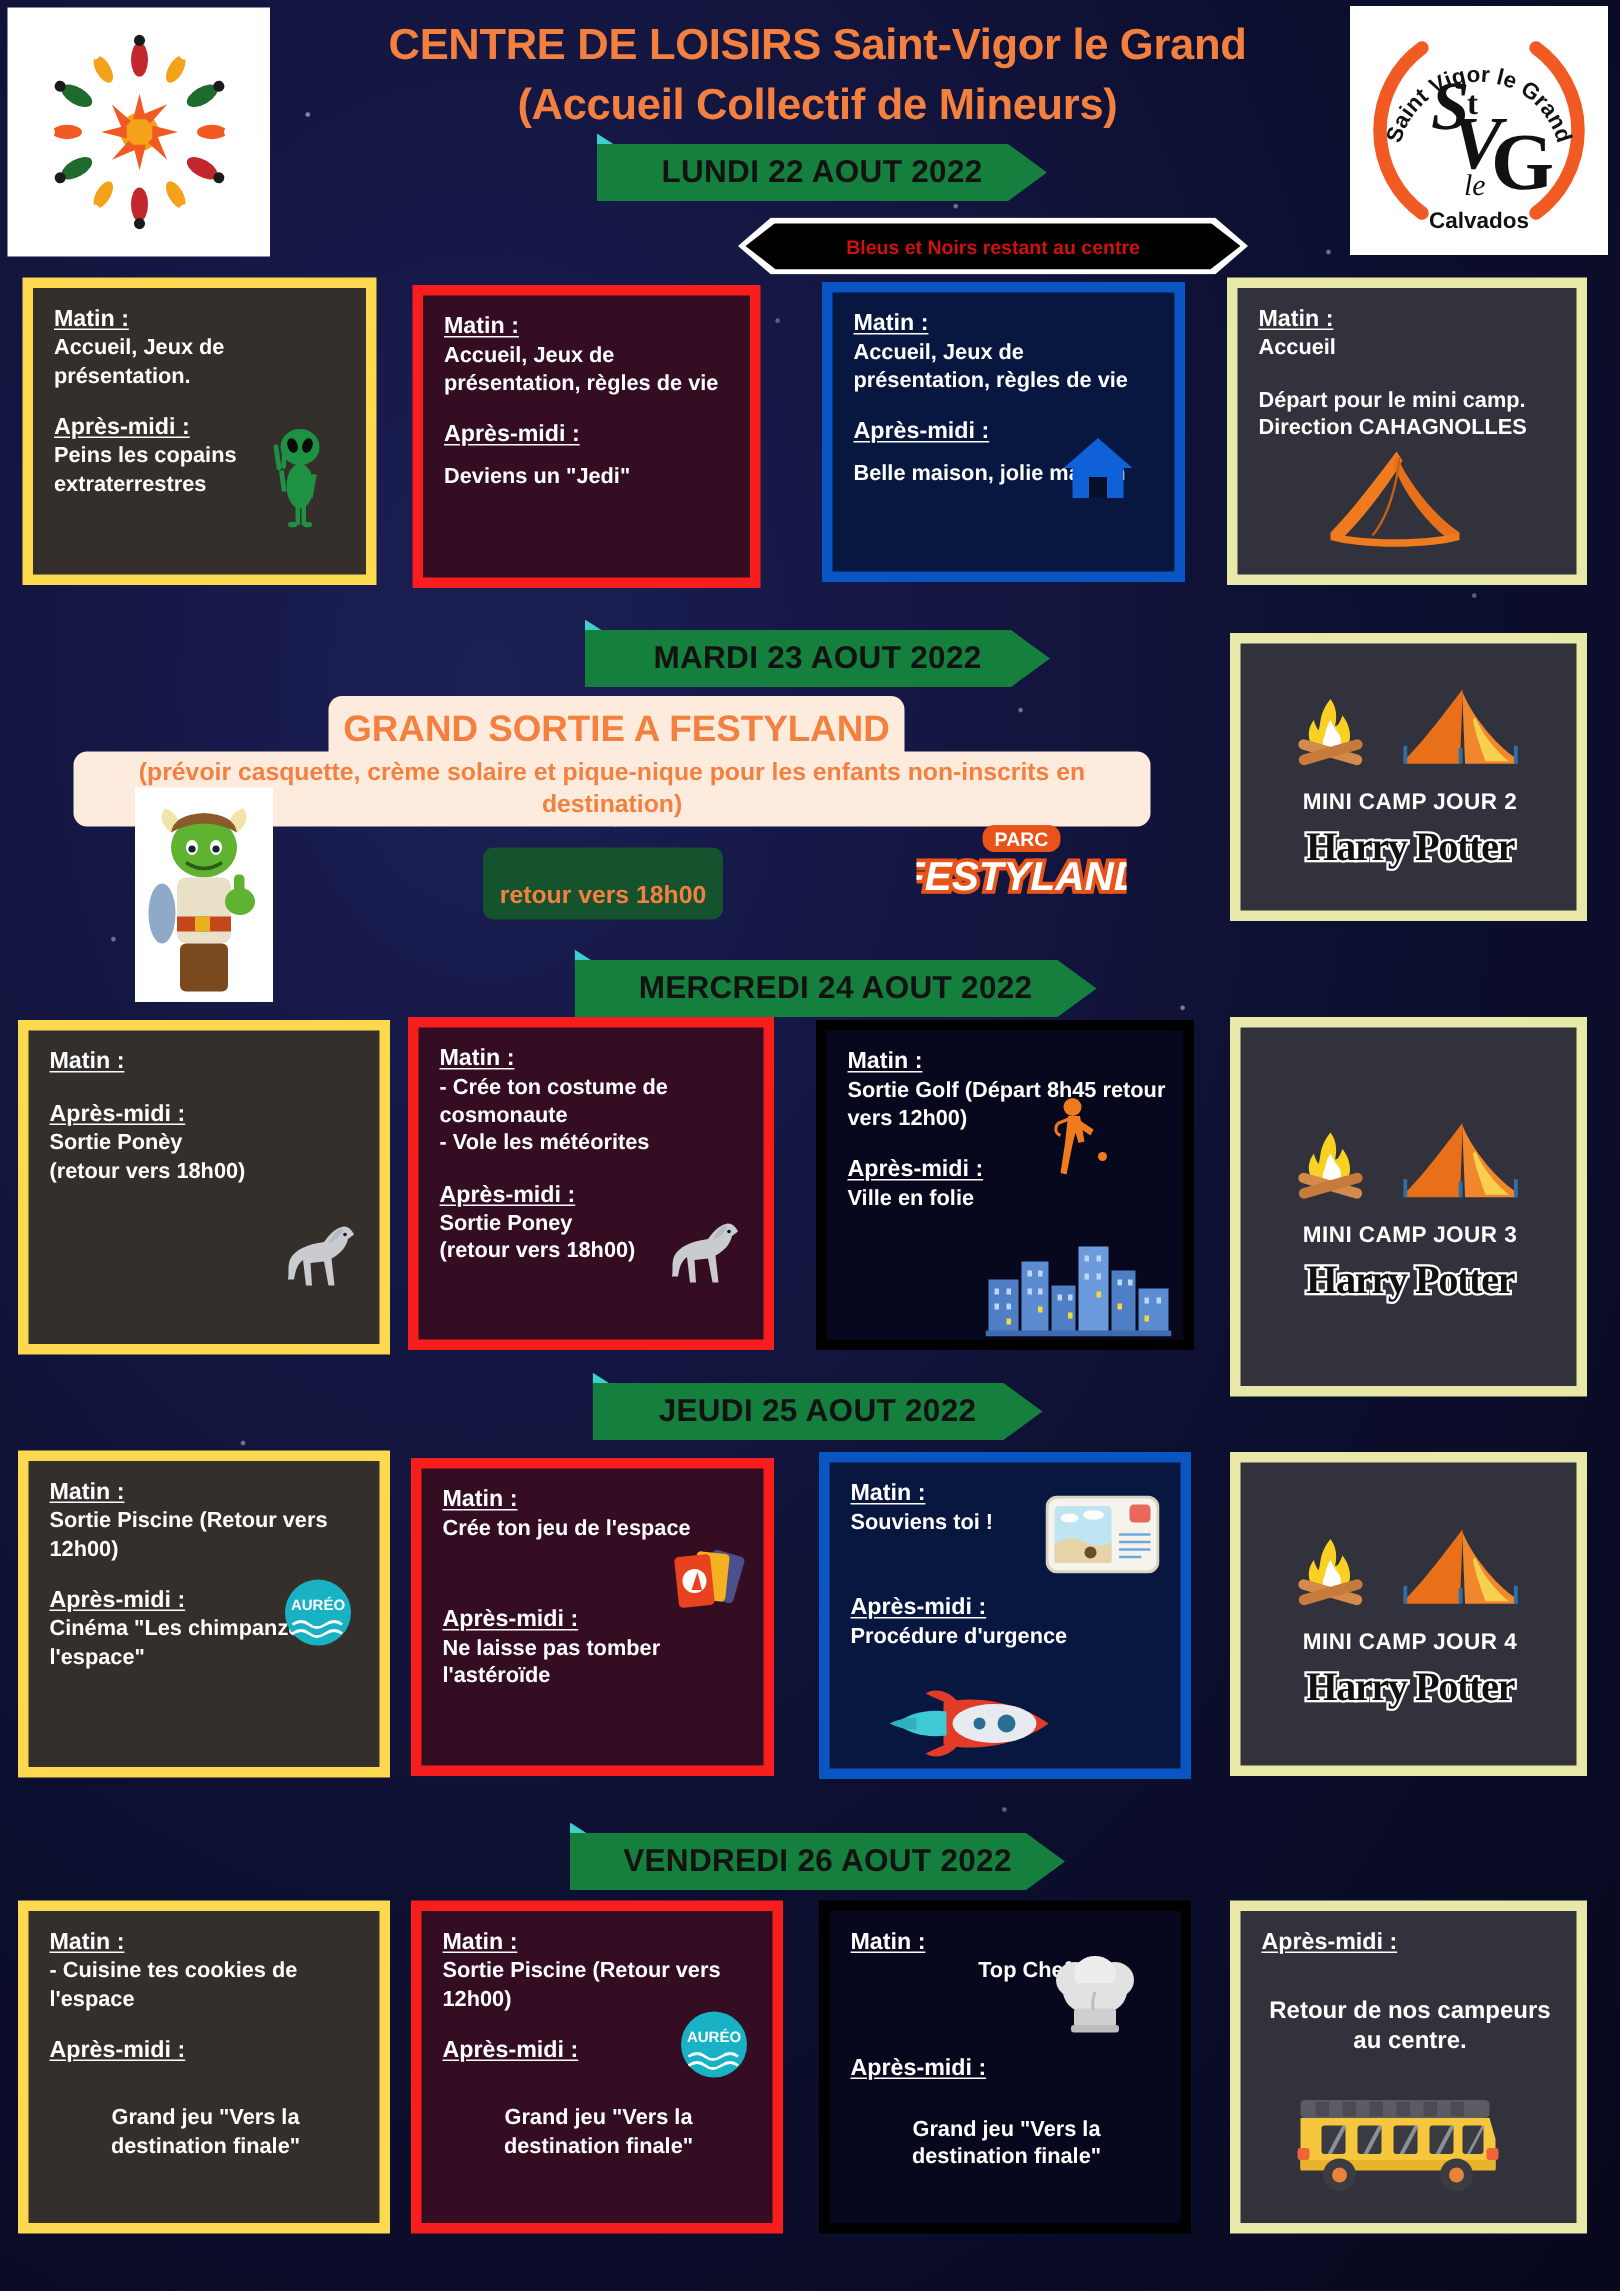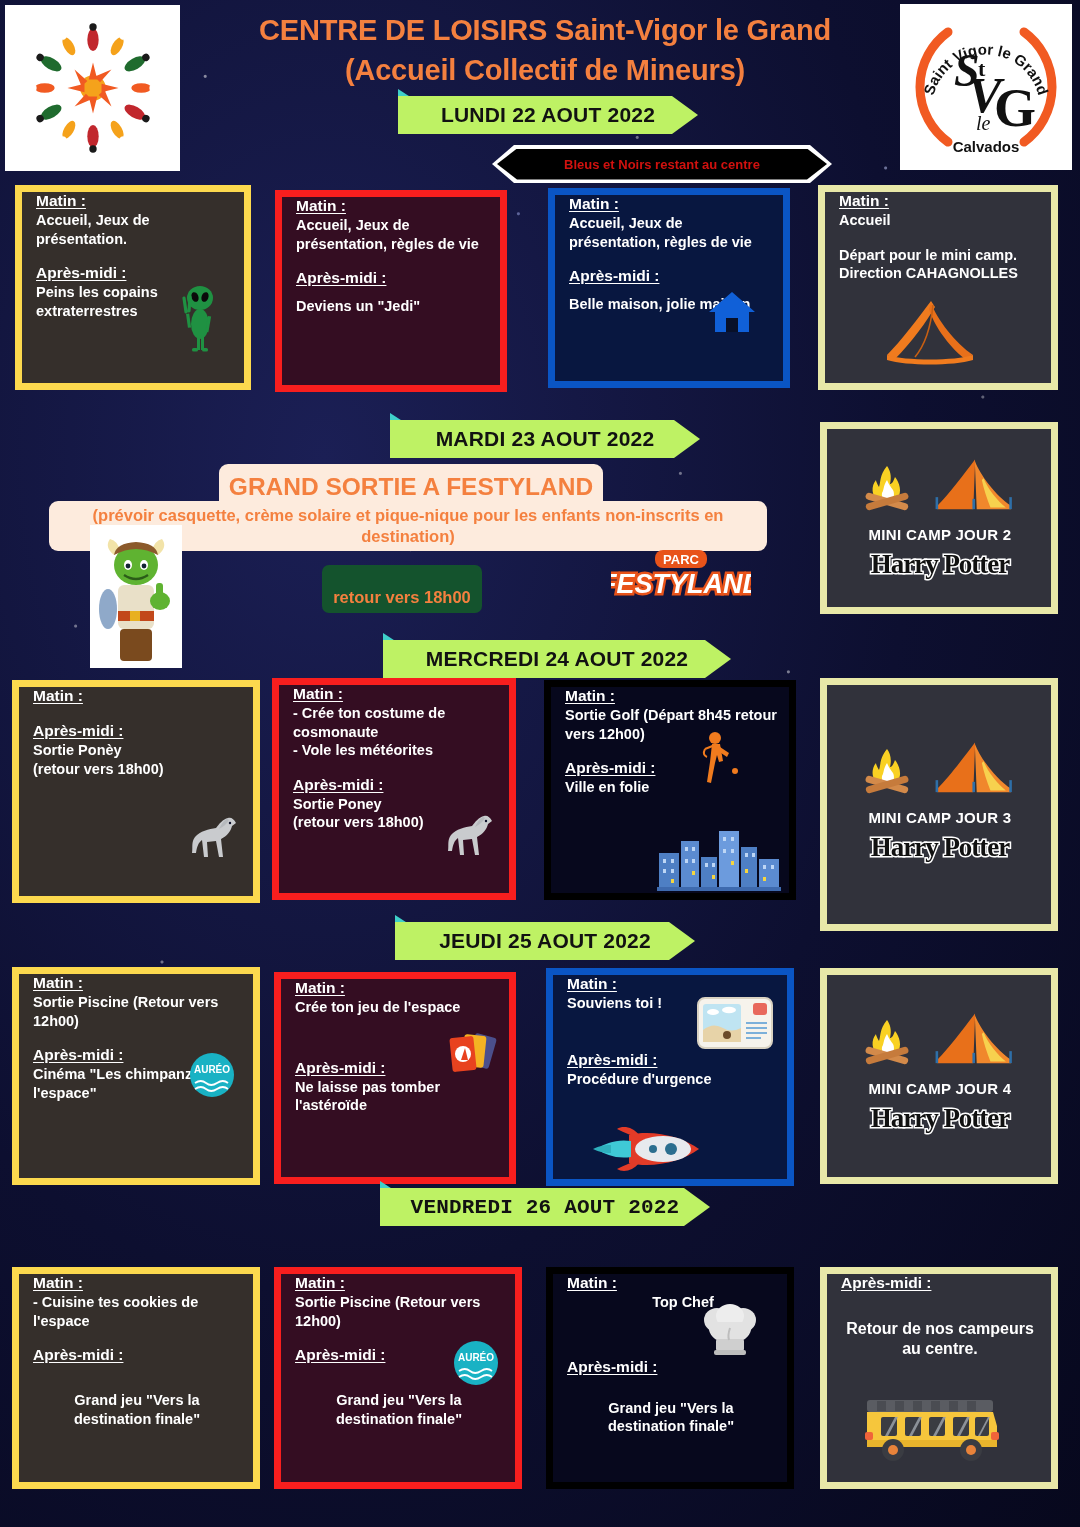--- a/index.html
+++ b/index.html
@@ -63,42 +63,42 @@
   }
   .title {
     left: 200px; top: 10px; width: 690px;
     text-align: center;
     color: #F4803F; font-weight: bold; font-size: 29px; line-height: 1.38;
     letter-spacing: -.2px;
   }
 
   
   .banner {
-    height: 38px; background: #bef264;
+    height: 38px; background: #15803d;
     display: flex; align-items: center; justify-content: center;
     color: #121212; font-weight: bold; font-size: 21px; letter-spacing: .2px;
     clip-path: polygon(0 0, calc(100% - 26px) 0, 100% 50%, calc(100% - 26px) 100%, 0 100%);
   }
   .banner::before{content:"";}
   .banner-wrap { position:absolute; }
   .banner-tail {
     position:absolute; left:0; top:-7px; width:14px; height:9px;
     background:#3fd0c9; clip-path: polygon(0 0, 100% 100%, 0 100%);
   }
 
   
   .card {
     position: absolute;
     padding: 7px;
   }
   .card .inner {
     width: 100%; height: 100%;
     background: rgba(8,10,35,.82);
     position: relative;
-    padding: 0 12px 8px 14px;
+    padding: 12px 12px 8px 14px;
     overflow: hidden;
   }
   .card.yellow { background: #FBD council; }
   .card.yellow { background: #FCD94E; }
   .card.red    { background: #F81E1E; }
   .card.blue   { background: #0A55C4; }
   .card.cream  { background: #E8E8A8; }
   .card.black  { background: #000000; }
 
   .lbl {
@@ -633,21 +633,21 @@
           <rect x="92" y="48" width="3" height="14" fill="#2E6FA8"></rect>
           <rect x="49" y="50" width="3" height="12" fill="#2E6FA8"></rect>
         </svg>
       </span>
     </div>
     <div class="mc-label" style="margin-top:10px;">MINI CAMP JOUR  4</div>
     <div class="hp">Harry Potter</div>
   </div>
 </div>
 
-<div class="banner-wrap" style="left:380px; top:1188px; width:330px;font-family:Liberation Mono, monospace;">
+<div class="banner-wrap" style="left:380px; top:1222px; width:330px;">
   <div class="banner-tail"></div>
   <div class="banner">VENDREDI 26 AOUT 2022</div>
 </div>
 
 <div class="card yellow" style="left:12px; top:1267px; width:248px; height:222px;">
   <div class="inner">
     <span class="lbl">Matin : </span>
     <div class="txt">- Cuisine tes cookies de l'espace</div>
     <div class="gap"></div>
     <span class="lbl">Après-midi : </span>

